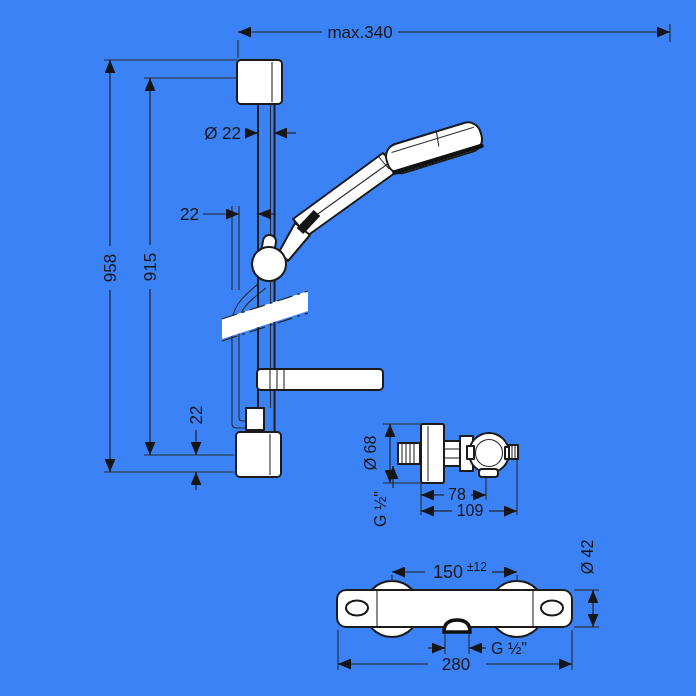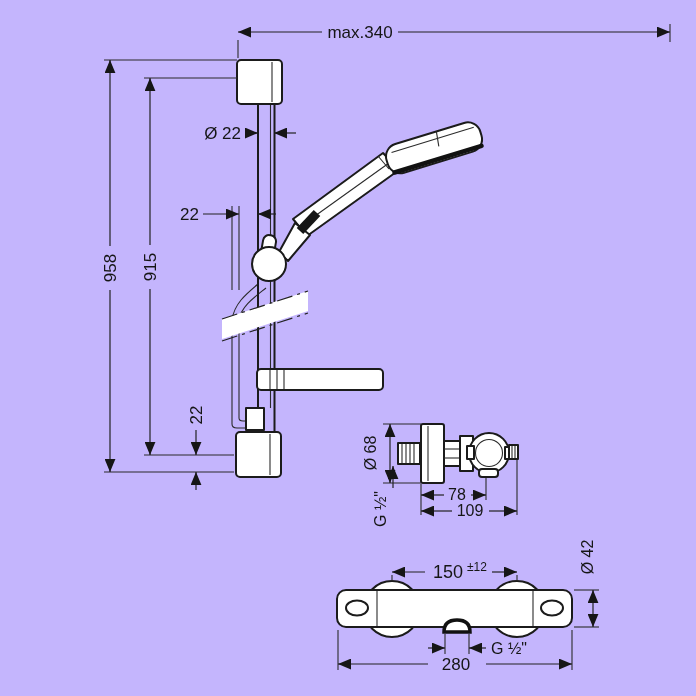--- a/index.html
+++ b/index.html
@@ -1,16 +1,16 @@
 <!DOCTYPE html>
 <html><head>
 <meta charset="utf-8">
 <style>
   html,body{margin:0;padding:0;background:#fff;}
-  .canvas{position:relative;width:696px;height:696px;background:#c4b5fd;overflow:hidden;}
+  .canvas{position:relative;width:696px;height:696px;background:#3b82f6;overflow:hidden;}
   svg{position:absolute;left:0;top:0;}
   text{font-family:"Liberation Sans",sans-serif;fill:#161616;}
   .dim{font-size:17px;}
   .dimS{font-size:16px;}
   .dimT{font-size:12px;}
   .obj{stroke:#1b1b1b;stroke-width:2;fill:none;stroke-linejoin:round;stroke-linecap:round;}
   .objf{stroke:#1b1b1b;stroke-width:2;fill:#ffffff;stroke-linejoin:round;}
   .thin{stroke:#2b2b2b;stroke-width:1.1;fill:none;}
   .dl{stroke:#222;stroke-width:1.2;fill:none;}
   .mask{fill:#ffffff;stroke:none;}

